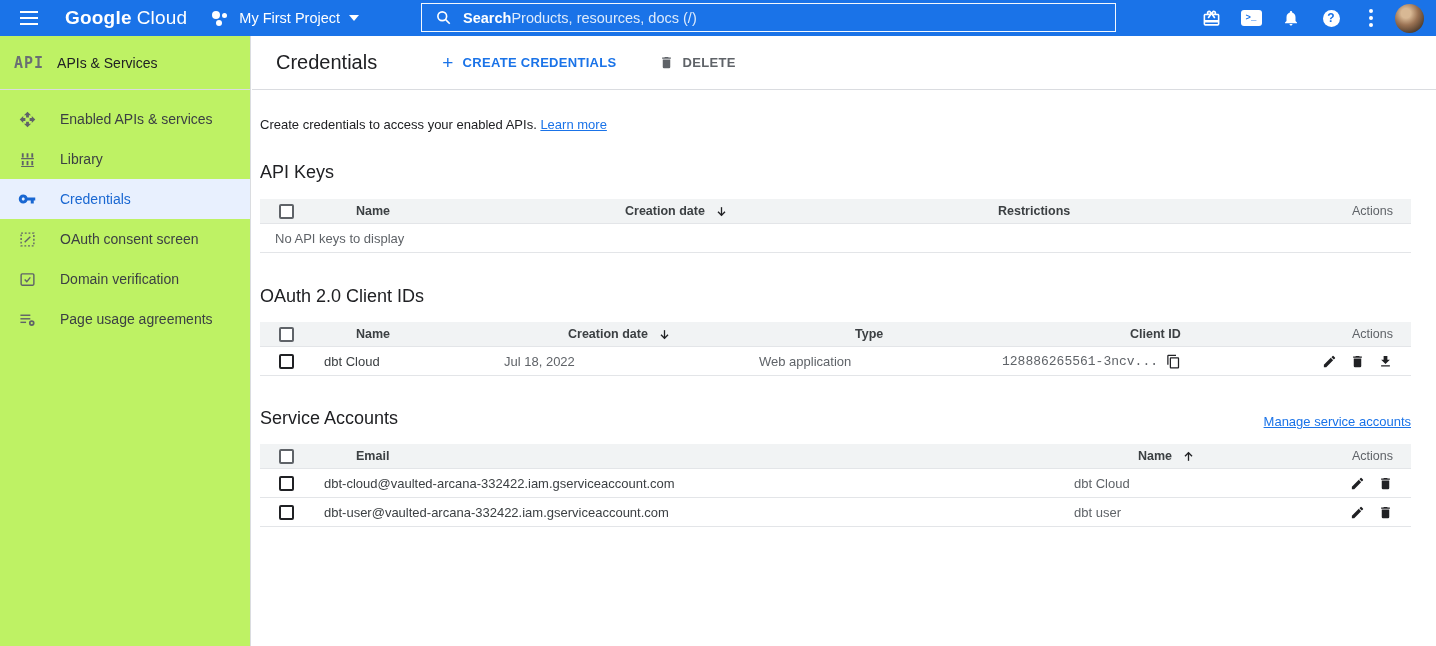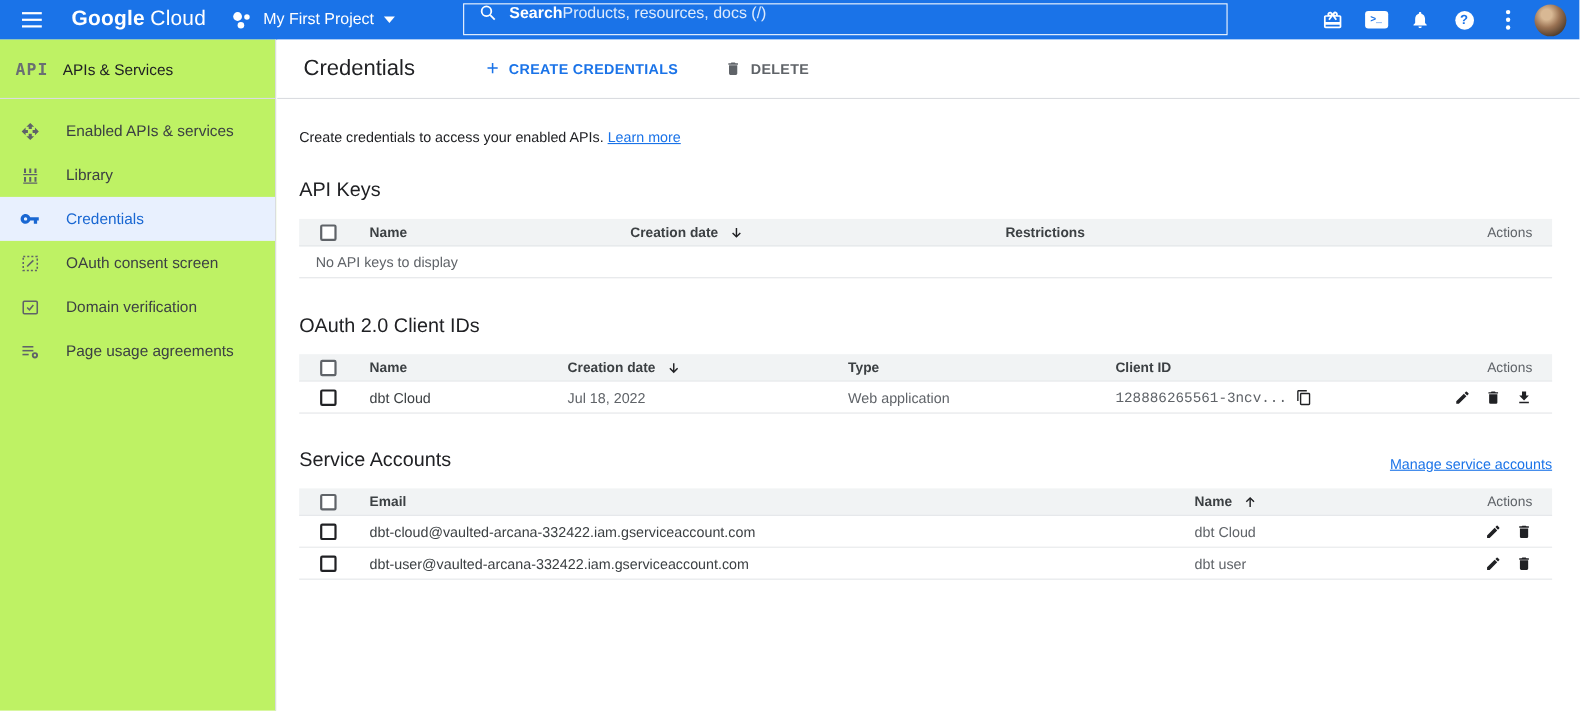--- a/index.html
+++ b/index.html
@@ -16,21 +16,21 @@
   .project { display:flex; align-items:center; margin-left:24px; cursor:pointer; }
   .proj-icon { width:18px; height:18px; position:relative; }
   .proj-icon i { position:absolute; background:#fff; border-radius:50%; }
   .proj-icon .d1 { width:8px; height:8px; left:1px; top:2px; }
   .proj-icon .d2 { width:5px; height:5px; left:11px; top:4px; }
   .proj-icon .d3 { width:6px; height:6px; left:5px; top:11px; }
   .project .pname { margin-left:10px; font-size:14.5px; }
   .caret { margin-left:9px; width:0; height:0; border-left:5px solid transparent; border-right:5px solid transparent; border-top:6px solid #fff; }
 
   .searchbox { position:absolute; left:421px; top:3px; width:695px; height:29px;
-    border:1px solid rgba(255,255,255,.95); border-radius:0; display:flex; cursor:text; }
+    border:1px solid rgba(255,255,255,.95); border-radius:0; display:flex; align-items:center; cursor:text; }
   .searchbox svg { margin-left:14px; }
   .searchbox .slabel { margin-left:12px; font-size:14.5px; font-weight:700; color:#fff; }
   .searchbox .sph { font-size:14.5px; color:rgba(255,255,255,.85); }
 
   .tb-right { position:absolute; right:4px; top:0; height:36px; display:flex; align-items:center; }
   .tb-ic { width:40px; height:36px; display:flex; align-items:center; justify-content:center; cursor:pointer; }
   .shell-ic { width:21px; height:16px; background:#fff; border-radius:3px; color:#1a73e8; font-size:9px; font-weight:700; display:flex; align-items:center; justify-content:center; letter-spacing:0; font-family:"Liberation Mono",monospace; }
   .help-ic { width:17px; height:17px; background:#fff; border-radius:50%; color:#1a73e8; font-size:12px; font-weight:700; display:flex; align-items:center; justify-content:center; }
   .dots-ic { display:flex; flex-direction:column; gap:3px; }
   .dots-ic i { width:4px; height:4px; border-radius:50%; background:#fff; }
@@ -52,32 +52,32 @@
   
   .main { position:absolute; left:252px; top:36px; width:1184px; height:610px; background:#fff; }
   .main-head { height:54px; display:flex; align-items:center; border-bottom:1px solid #dadce0; padding-left:24px; }
   .page-title { font-size:20px; color:#202124; margin-right:57px; }
   .btn { display:flex; align-items:center; font-size:13px; font-weight:700; letter-spacing:.3px; cursor:pointer; padding:6px 8px; border-radius:4px; background:none; border:none; font-family:inherit; }
   .btn-blue { color:#1a73e8; }
   .btn-gray { color:#5f6368; margin-left:26px; }
   .btn .plus { font-size:19px; font-weight:400; margin-right:9px; line-height:14px; }
   .btn svg { margin-right:9px; }
 
-  .content { padding:27px 25px 0 20px; }
+  .content { padding:27px 25px 0 8px; }
   .intro { font-size:13px; color:#202124; }
   a.link { color:#1a73e8; text-decoration:underline; cursor:pointer; }
 
   .section-h { font-size:18px; font-weight:400; color:#202124; }
   .mt1 { margin-top:30px; } .mt2 { margin-top:16px; } .mt3 { margin-top:33px; } .mt4 { margin-top:15px; }
   .sa-row-head { display:flex; align-items:flex-end; justify-content:space-between; margin-top:32px; }
   .manage-link { font-size:13px; }
 
   
   .thead, .trow { display:grid; align-items:center; border-bottom:1px solid #e3e5e8; }
-  .thead { background:#f1f3f4; height:25px; }
+  .thead { background:#f1f3f4; height:25px;gap:32px; }
   .trow { height:29px; background:#fff; }
   .th { font-size:12.5px; font-weight:700; color:#3c4043; display:flex; align-items:center; }
   .th.light { font-weight:400; color:#5f6368; }
   .td { font-size:13px; color:#3c4043; }
   .gray { color:#5f6368; }
   .right { justify-self:end; padding-right:18px; }
   .cbx-cell { padding-left:19px; }
   .cbx { width:15px; height:15px; border:2px solid #5f6368; border-radius:2px; background:#fff; cursor:pointer; display:block; }
   .trow .cbx { border-color:#202124; }
   .sort { margin-left:10px; display:flex; align-items:center; }

